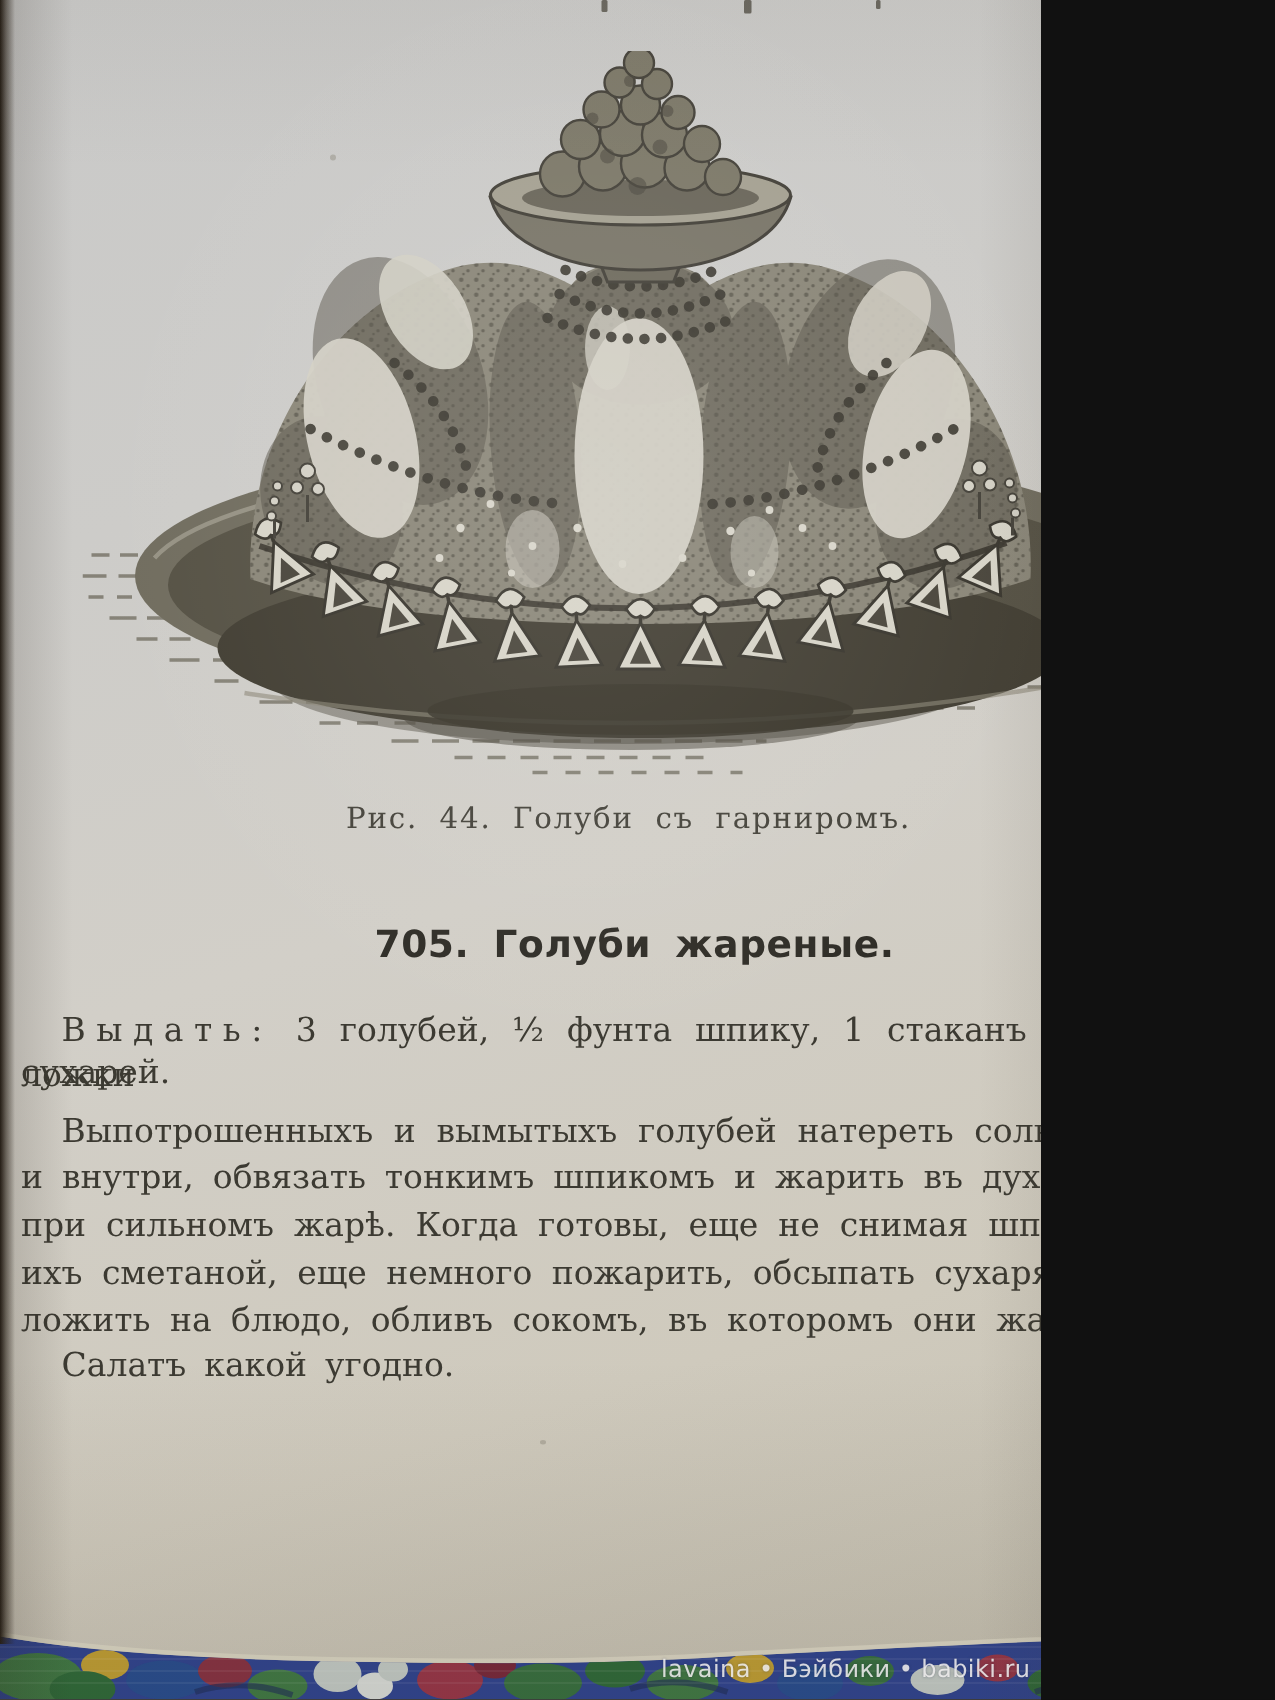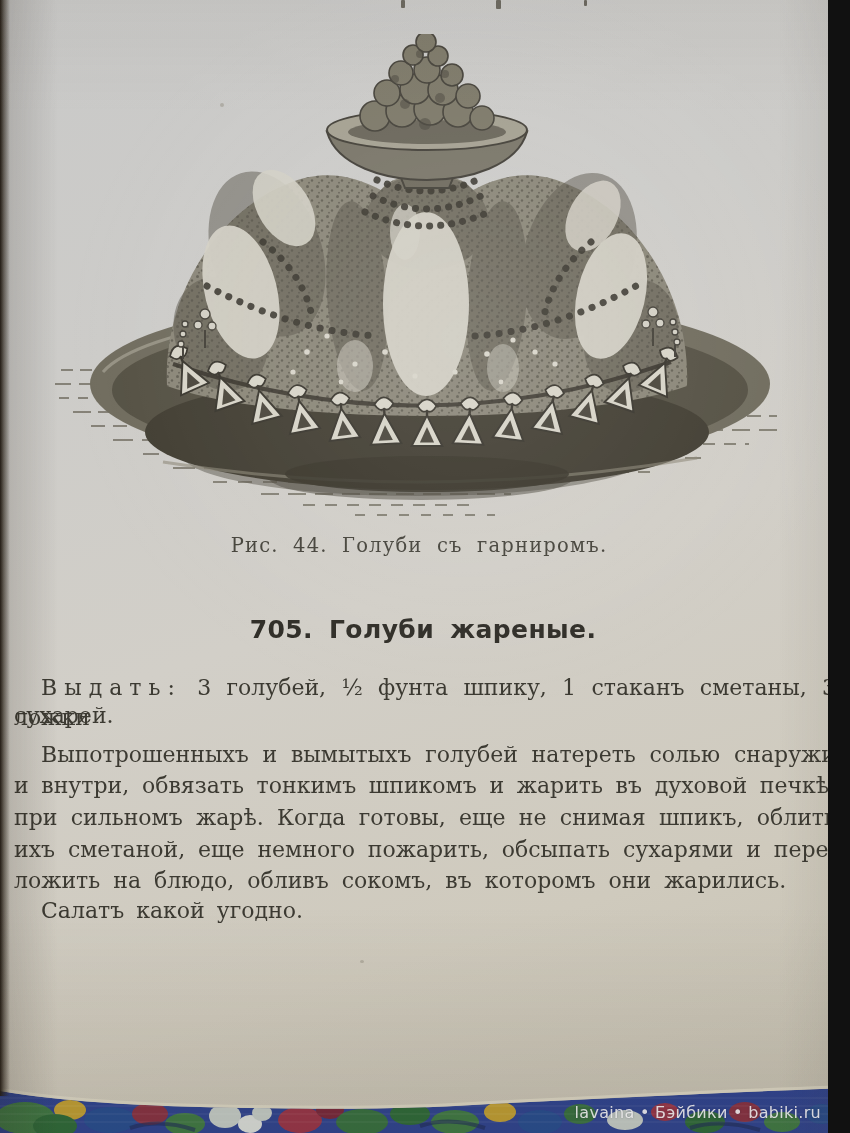--- a/index.html
+++ b/index.html
@@ -1,17 +1,17 @@
 <!DOCTYPE html>
 <html lang="ru"><head>
 <meta charset="utf-8">
 <style>
   html,body{margin:0;padding:0;background:#111;}
   #page{
-    position:relative;width:828px;height:1133px;overflow:hidden;
+    position:relative;width:694px;height:1133px;overflow:hidden;
     background:linear-gradient(163deg,#c9c9c8 0%,#cdccc9 28%,#d2cfc8 52%,#cfcabd 78%,#c5c0b1 100%);
     font-family:"DejaVu Serif",serif;color:#3b3932;
   }
   .vignette{
     position:absolute;inset:0;pointer-events:none;z-index:6;
     background:
       radial-gradient(ellipse 80% 55% at 56% 30%, rgba(255,255,255,0.10), rgba(0,0,0,0) 60%),
       linear-gradient(to right, rgba(38,30,22,0.18), rgba(38,30,22,0) 7%),
       linear-gradient(to left, rgba(70,64,52,0.07), rgba(0,0,0,0) 6%),
       linear-gradient(to bottom, rgba(90,80,60,0.05), rgba(0,0,0,0) 10%, rgba(0,0,0,0) 80%, rgba(75,65,48,0.12) 98%);

